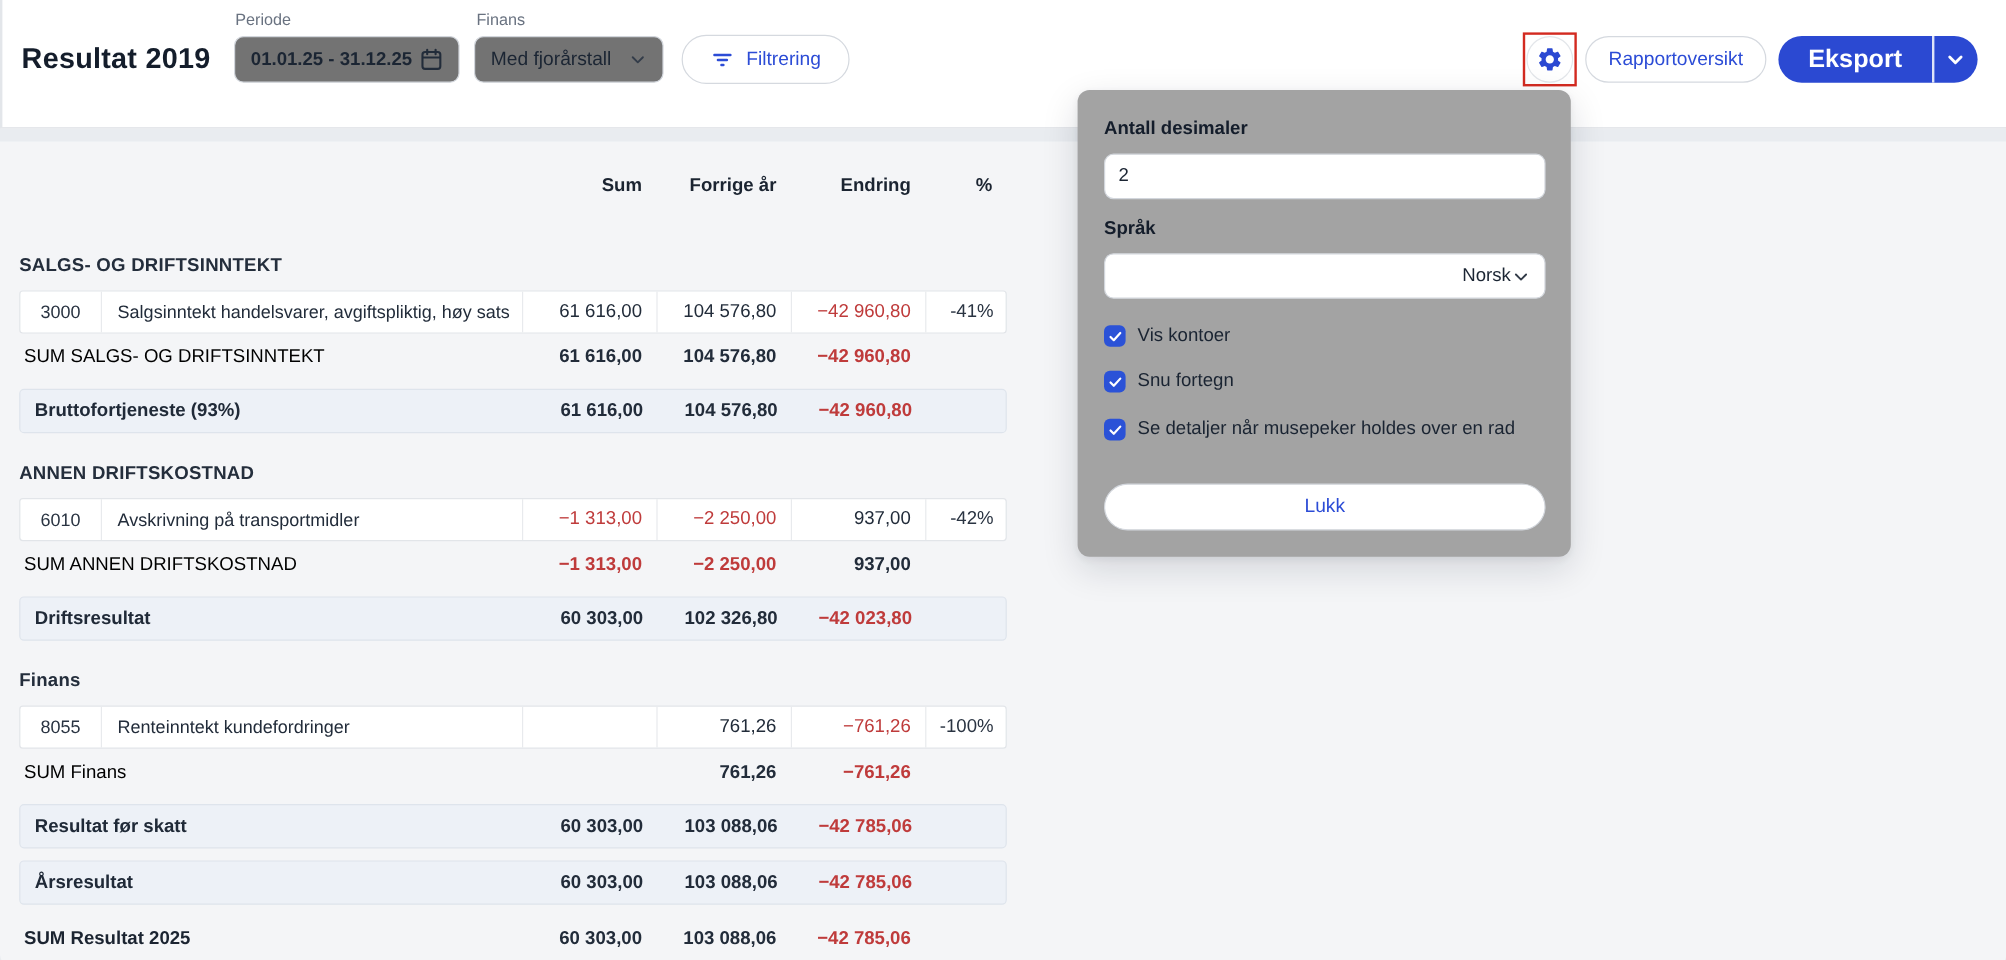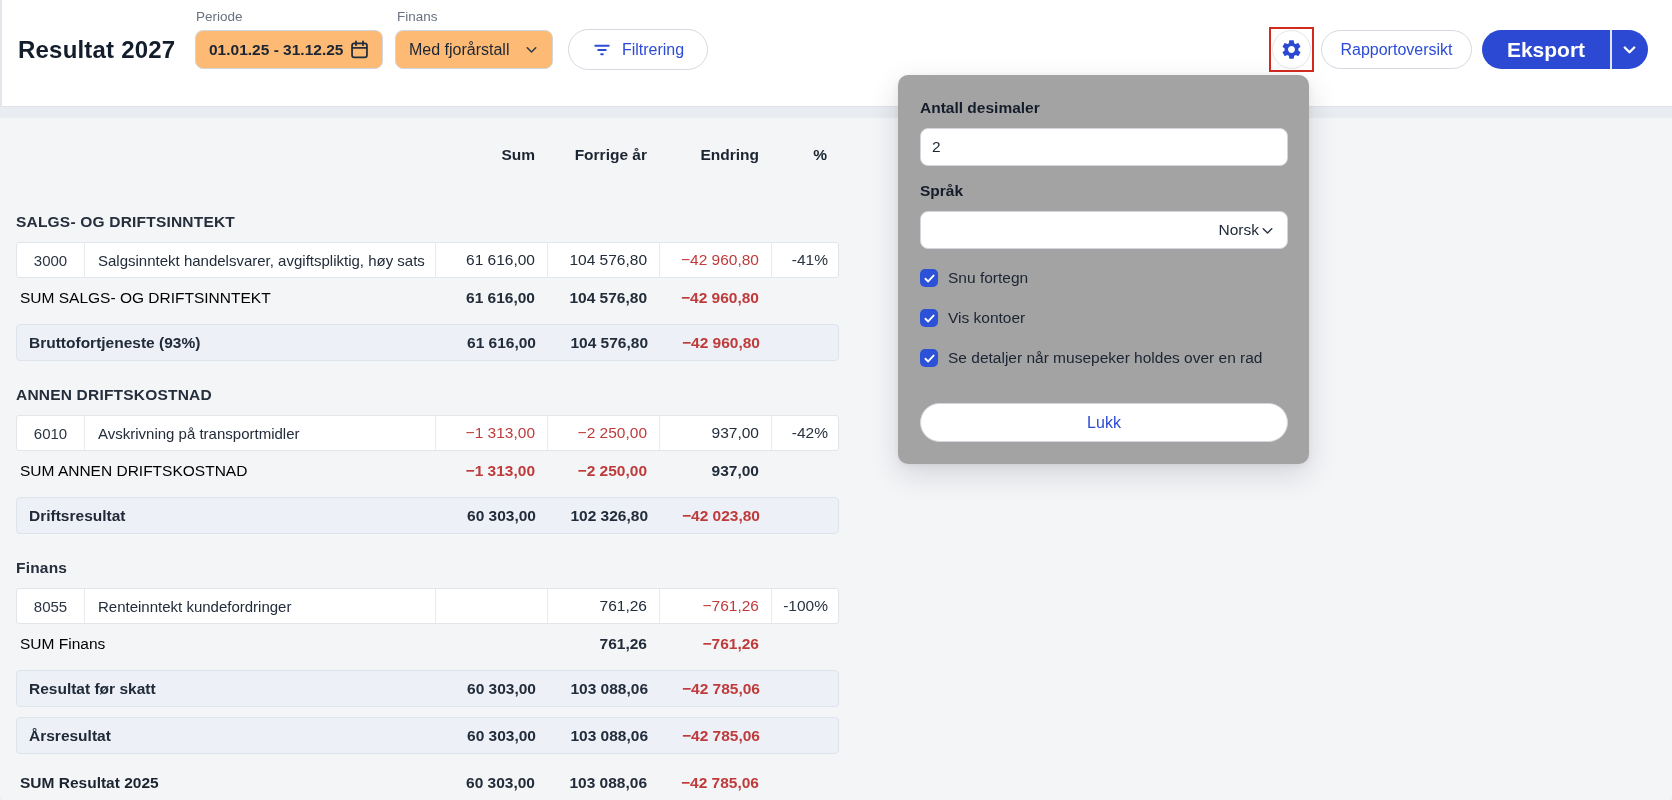--- a/index.html
+++ b/index.html
@@ -22,21 +22,21 @@
   .page-title {
     position:absolute; left:16px; top:36px;
     font-size:24px; font-weight:700; color:#141d2b; letter-spacing:0.2px;
   }
   .ctl-label {
     position:absolute; top:9px;
     font-size:13.5px; color:#697280;
   }
   .inputbox {
     position:absolute; top:30px; height:39px;
-    background:#fdba74; border:1px solid #d2d6dc; border-radius:8px;
+    background:#737373; border:1px solid #d2d6dc; border-radius:8px;
     display:flex; align-items:center;
     font-size:16px; color:#1b2533;
   }
   .datebox { left:193px; width:188px; padding:0 12px 0 13px; justify-content:space-between; font-weight:600; font-size:15.5px; }
   .selectbox { left:393px; width:158px; padding:0 12px 0 13px; justify-content:space-between; font-weight:500; }
   .pillbtn {
     position:absolute; top:30px; height:40px;
     background:#fff; border:1px solid #d5d9df; border-radius:21px;
     display:flex; align-items:center; justify-content:center;
     font-size:16px; font-weight:500; color:#2c4cd6; cursor:pointer;
@@ -167,21 +167,21 @@
     display:flex; align-items:center; justify-content:center;
     font-size:16px; font-weight:500; color:#2c4cd6; cursor:pointer;
   }
 
   svg { display:block; }
 </style>
 </head>
 <body>
 
 <div class="topbar">
-  <div class="page-title">Resultat 2027</div>
+  <div class="page-title">Resultat 2019</div>
 
   <div class="ctl-label" style="left:194px;">Periode</div>
   <div class="inputbox datebox">
     <span>01.01.25 - 31.12.25</span>
     <span>
       <svg width="21" height="21" viewBox="0 0 24 24" fill="none" stroke="#222c3a" stroke-width="2" stroke-linecap="round">
         <rect x="3.5" y="5" width="17" height="16" rx="2.5"></rect>
         <line x1="8" y1="2.8" x2="8" y2="7"></line>
         <line x1="16" y1="2.8" x2="16" y2="7"></line>
         <line x1="4" y1="10.2" x2="20" y2="10.2"></line>
@@ -348,41 +348,41 @@
   <div class="pop-label">Språk</div>
   <div class="pop-input pop-select">
     <span>Norsk</span>
     <span>
       <svg width="17" height="17" viewBox="0 0 24 24" fill="none" stroke="#333c49" stroke-width="2.2" stroke-linecap="round" stroke-linejoin="round">
         <polyline points="6,9.5 12,15.5 18,9.5"></polyline>
       </svg>
     </span>
   </div>
 
+  <div class="checkrow">
+    <span class="checkbox checked">
+      <svg width="13" height="13" viewBox="0 0 24 24" fill="none" stroke="#ffffff" stroke-width="3.4" stroke-linecap="round" stroke-linejoin="round">
+        <polyline points="4.5,12.5 9.5,17.5 19.5,6.5"></polyline>
+      </svg>
+    </span>
+    <span class="cklabel">Vis kontoer</span>
+  </div>
+
   <div class="checkrow first">
     <span class="checkbox checked">
       <svg width="13" height="13" viewBox="0 0 24 24" fill="none" stroke="#ffffff" stroke-width="3.4" stroke-linecap="round" stroke-linejoin="round">
         <polyline points="4.5,12.5 9.5,17.5 19.5,6.5"></polyline>
       </svg>
     </span>
     <span class="cklabel">Snu fortegn</span>
   </div>
 
   <div class="checkrow">
     <span class="checkbox checked">
       <svg width="13" height="13" viewBox="0 0 24 24" fill="none" stroke="#ffffff" stroke-width="3.4" stroke-linecap="round" stroke-linejoin="round">
         <polyline points="4.5,12.5 9.5,17.5 19.5,6.5"></polyline>
       </svg>
     </span>
-    <span class="cklabel">Vis kontoer</span>
-  </div>
-
-  <div class="checkrow">
-    <span class="checkbox checked">
-      <svg width="13" height="13" viewBox="0 0 24 24" fill="none" stroke="#ffffff" stroke-width="3.4" stroke-linecap="round" stroke-linejoin="round">
-        <polyline points="4.5,12.5 9.5,17.5 19.5,6.5"></polyline>
-      </svg>
-    </span>
     <span class="cklabel">Se detaljer når musepeker holdes over en rad</span>
   </div>
 
   <div class="closebtn">Lukk</div>
 </div>
 
 </body></html>

